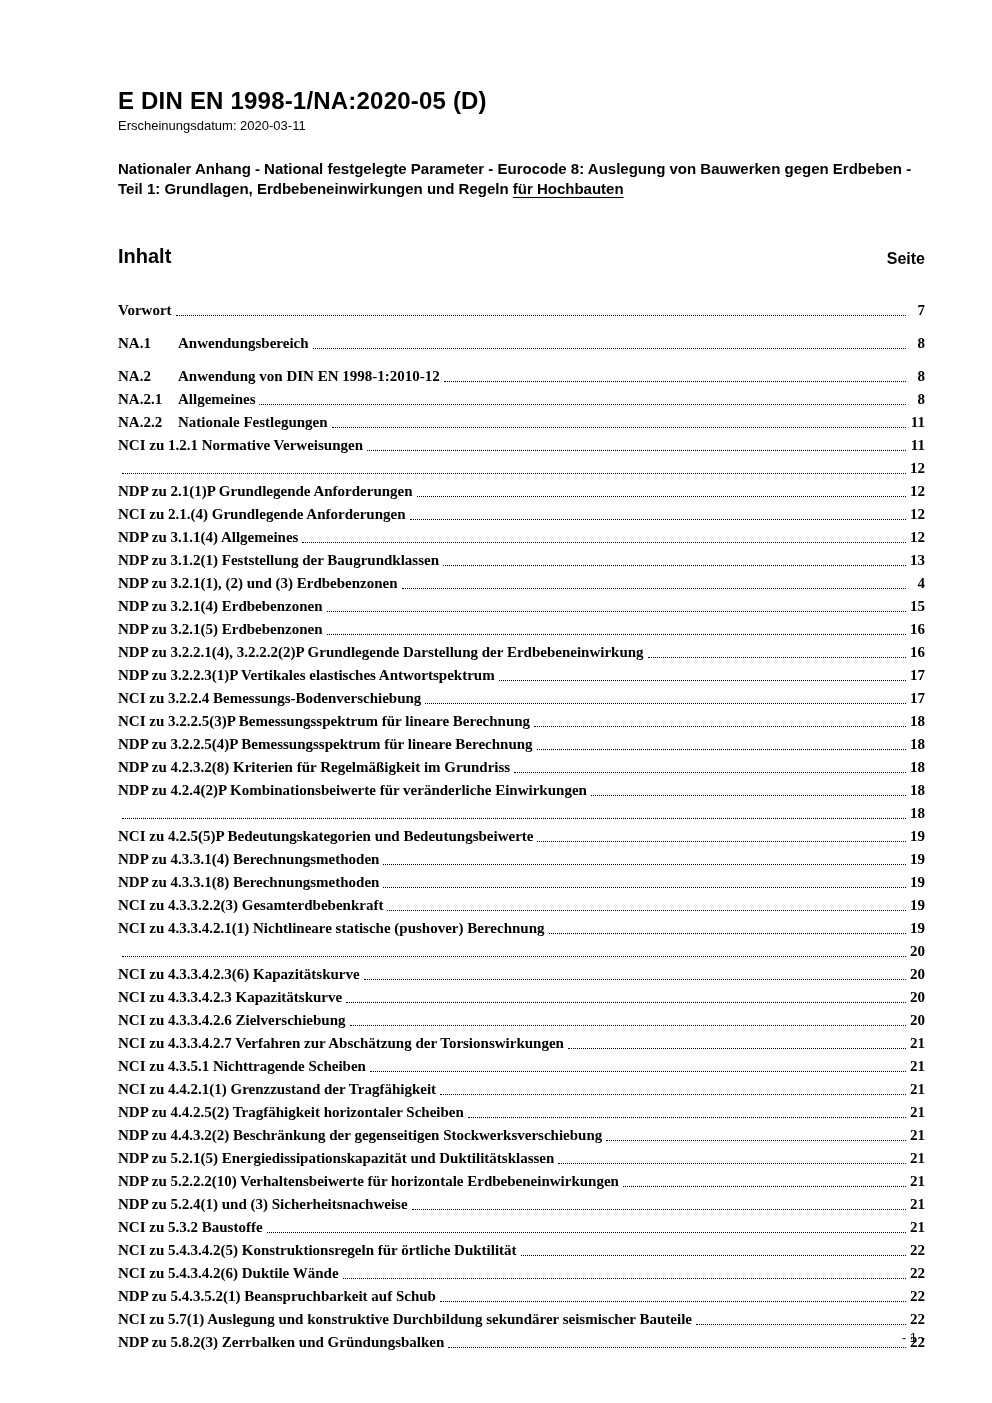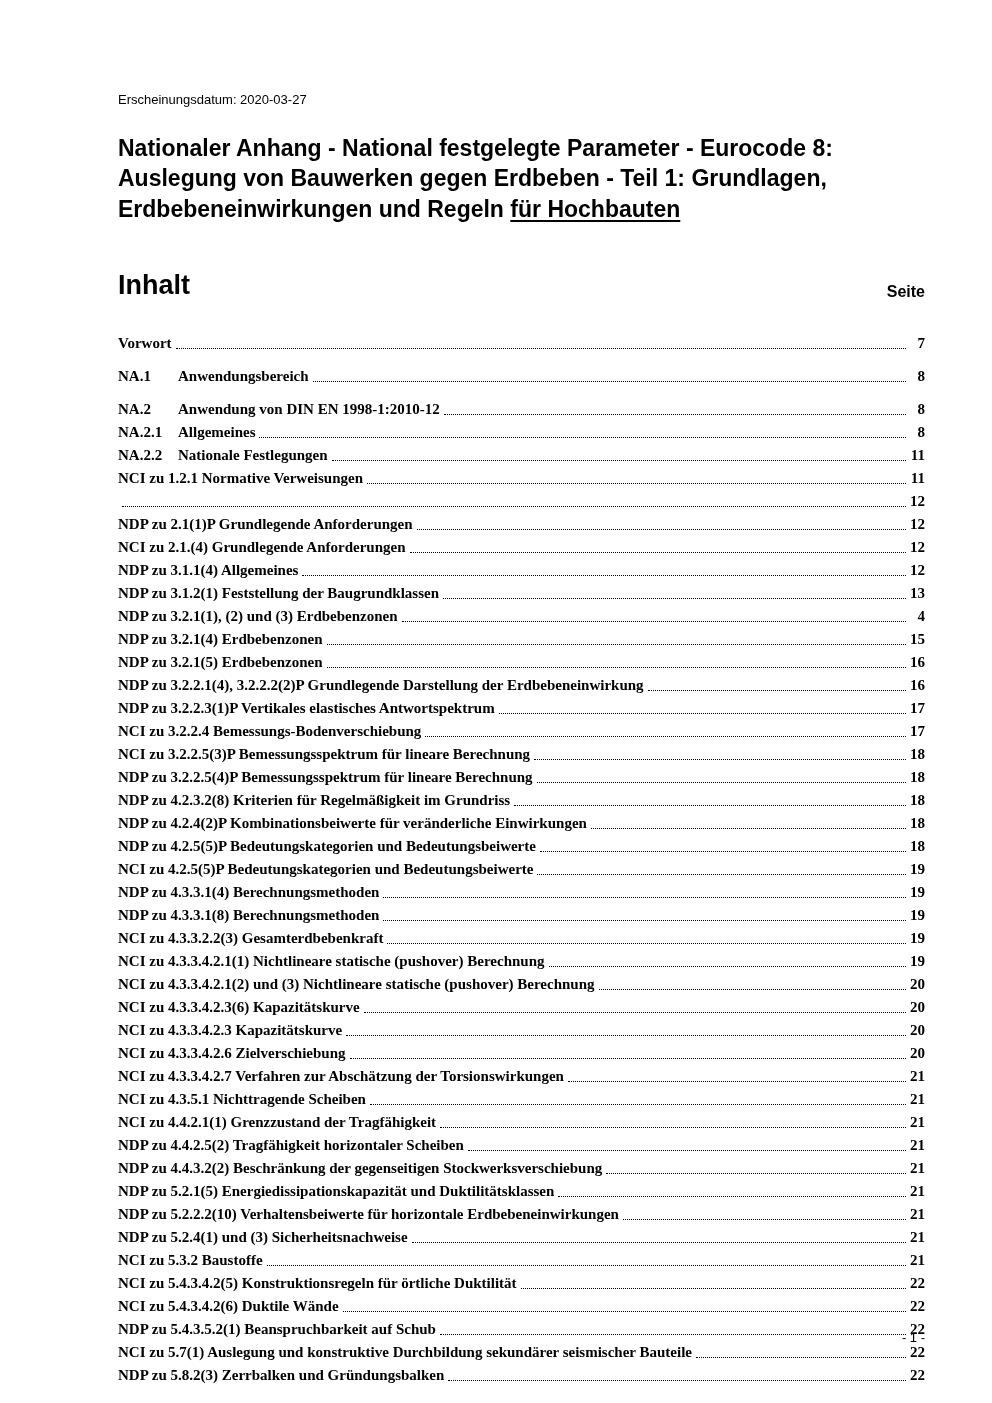--- a/index.html
+++ b/index.html
@@ -23,37 +23,37 @@
     font-weight: bold;
     letter-spacing: 0.2px;
     line-height: 1.1;
   }
   .release-date {
     font-size: 13px;
     margin-top: 4px;
   }
   .doc-title {
     margin-top: 26px;
-    font-size: 23px;
+    font-size: 15px;
     font-weight: bold;
     line-height: 1.32;
     width: 807px;
   }
   .doc-title .underlined {
     text-decoration: underline;
     text-underline-offset: 3px;
   }
   .toc-header {
     margin-top: 46px;
     display: flex;
     justify-content: space-between;
     align-items: flex-end;
   }
   .toc-heading {
-    font-size: 27px;
+    font-size: 20px;
     font-weight: bold;
   }
   .toc-page-col {
     font-size: 16px;
     font-weight: bold;
   }
   .toc-list {
     margin-top: 34px;
     font-family: "Liberation Serif", serif;
     font-weight: bold;
@@ -93,22 +93,23 @@
     bottom: 58px;
     font-size: 13px;
     font-family: "Liberation Sans", sans-serif;
   }
 </style>
 </head>
 <body>
 
 <div class="page">
 
-
-  <div class="release-date">Erscheinungsdatum: 2020-03-27</div>
+  <div class="doc-number">E DIN EN 1998-1/NA:2020-05 (D)</div>
+
+  <div class="release-date">Erscheinungsdatum: 2020-03-11</div>
 
   <div class="doc-title">
     <span>Nationaler Anhang - National festgelegte Parameter - Eurocode 8: Auslegung von Bauwerken gegen Erdbeben - Teil 1: Grundlagen, Erdbebeneinwirkungen und Regeln </span><span class="underlined">für Hochbauten</span>
   </div>
 
   <div class="toc-header">
     <div class="toc-heading">Inhalt</div>
     <div class="toc-page-col">Seite</div>
   </div>
 
@@ -216,21 +217,20 @@
         <span class="toc-text">NDP zu 4.2.3.2(8) Kriterien für Regelmäßigkeit im Grundriss</span>
         <span class="leader"></span>
         <span class="toc-page">18</span>
       </div>
       <div class="toc-row">
         <span class="toc-text">NDP zu 4.2.4(2)P Kombinationsbeiwerte für veränderliche Einwirkungen</span>
         <span class="leader"></span>
         <span class="toc-page">18</span>
       </div>
       <div class="toc-row">
-        <span class="toc-text">NDP zu 4.2.5(5)P Bedeutungskategorien und Bedeutungsbeiwerte</span>
         <span class="leader"></span>
         <span class="toc-page">18</span>
       </div>
       <div class="toc-row">
         <span class="toc-text">NCI zu 4.2.5(5)P Bedeutungskategorien und Bedeutungsbeiwerte</span>
         <span class="leader"></span>
         <span class="toc-page">19</span>
       </div>
       <div class="toc-row">
         <span class="toc-text">NDP zu 4.3.3.1(4) Berechnungsmethoden</span>
@@ -246,21 +246,20 @@
         <span class="toc-text">NCI zu 4.3.3.2.2(3) Gesamterdbebenkraft</span>
         <span class="leader"></span>
         <span class="toc-page">19</span>
       </div>
       <div class="toc-row">
         <span class="toc-text">NCI zu 4.3.3.4.2.1(1) Nichtlineare statische (pushover) Berechnung</span>
         <span class="leader"></span>
         <span class="toc-page">19</span>
       </div>
       <div class="toc-row">
-        <span class="toc-text">NCI zu 4.3.3.4.2.1(2) und (3) Nichtlineare statische (pushover) Berechnung</span>
         <span class="leader"></span>
         <span class="toc-page">20</span>
       </div>
       <div class="toc-row">
         <span class="toc-text">NCI zu 4.3.3.4.2.3(6) Kapazitätskurve</span>
         <span class="leader"></span>
         <span class="toc-page">20</span>
       </div>
       <div class="toc-row">
         <span class="toc-text">NCI zu 4.3.3.4.2.3 Kapazitätskurve</span>

